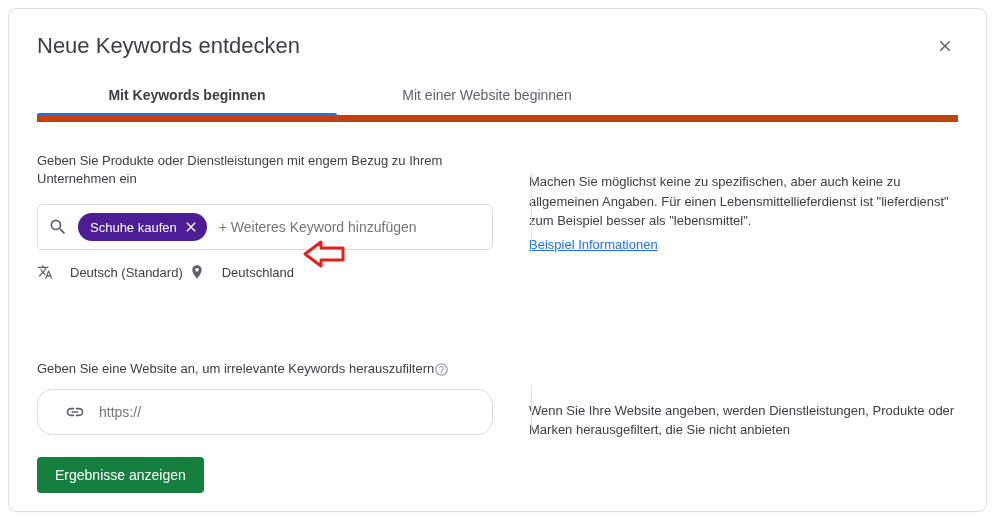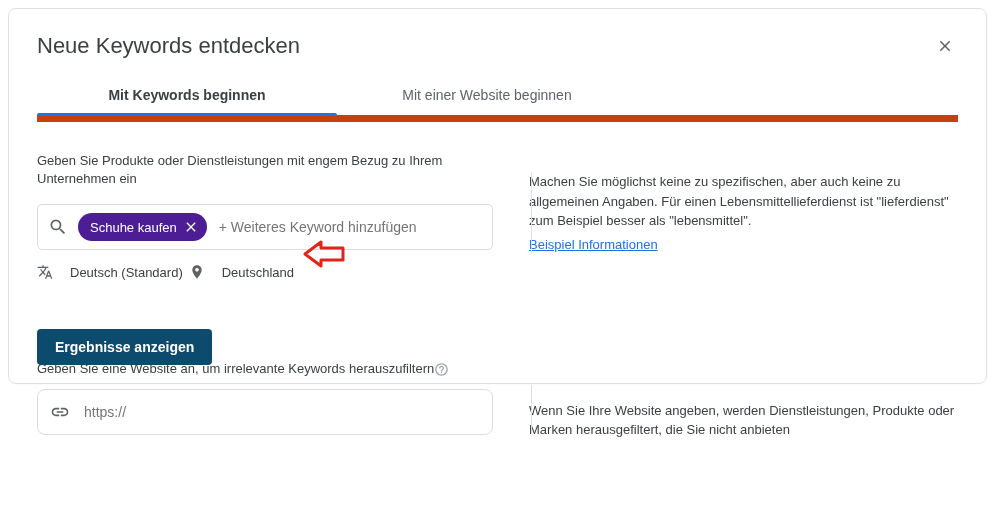--- a/index.html
+++ b/index.html
@@ -7,21 +7,21 @@
     margin: 0;
     font-family: Arial, Roboto, sans-serif;
     background: #fff;
     width: 995px;
     height: 520px;
     position: relative;
   }
   .card {
     position: absolute;
     left: 8px; top: 8px;
-    width: 979px; height: 376px;
+    width: 979px; height: 504px;
     border: 1px solid #e0e0e0;
     border-radius: 8px;
     padding: 24px 28px 18px 28px;
     box-shadow: 0 1px 2px rgba(0,0,0,0.02);
   }
   .header-row {
     display: flex;
     justify-content: space-between;
     align-items: flex-start;
   }
@@ -130,25 +130,25 @@
     align-items: center;
     gap: 0;
     margin-bottom: 10px;
   }
   .help-circle {
     display:inline-flex;
     color:#9aa0a6;
   }
   .url-box {
     border: 1px solid #dadce0;
-    border-radius: 8px;
+    border-radius: 15px;
     height: 46px;
     display: flex;
     align-items: center;
-    padding: 0 12px;
+    padding: 0 27px;
     gap: 12px;
   }
   .url-input {
     border: none;
     outline: none;
     font-size: 14px;
     flex: 1;
     color: #80868b;
   }
   .tip-text {
@@ -170,28 +170,28 @@
     width: 1px;
     background: #e0e0e0;
   }
   .dv1 { top: 163px; height: 82px; }
   .dv2 { top: 376px; height: 48px; }
   .right-block2 { margin-top: 148px; }
   .primary-btn {
     position: absolute;
     left: 28px;
     bottom: 18px;
-    background: #0c4a6e;
+    background: #15803d;
     color: #fff;
     border: none;
     border-radius: 4px;
     height: 36px;
     padding: 0 18px;
     font-size: 14px;
-    font-weight: 700;
+    font-weight: 400;
     cursor: pointer;
   }
   .icon { display:inline-flex; align-items:center; }
   svg { display:block; }
 </style>
 </head>
 <body>
 
 <div class="card">
 

